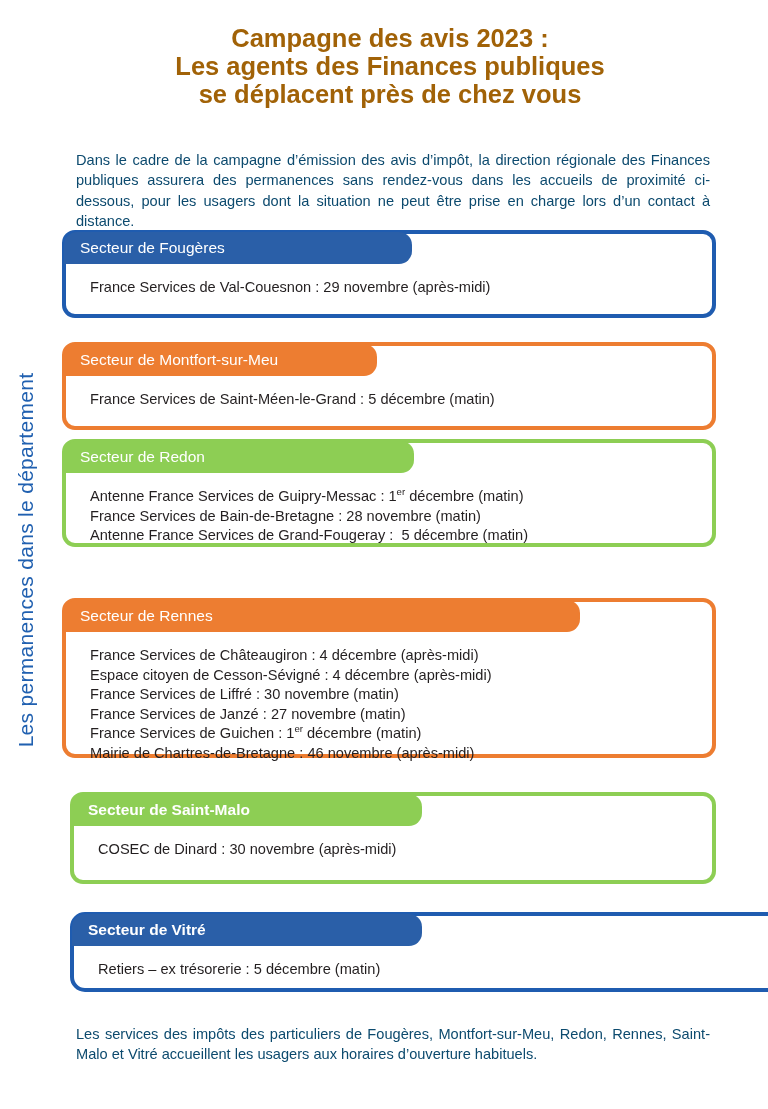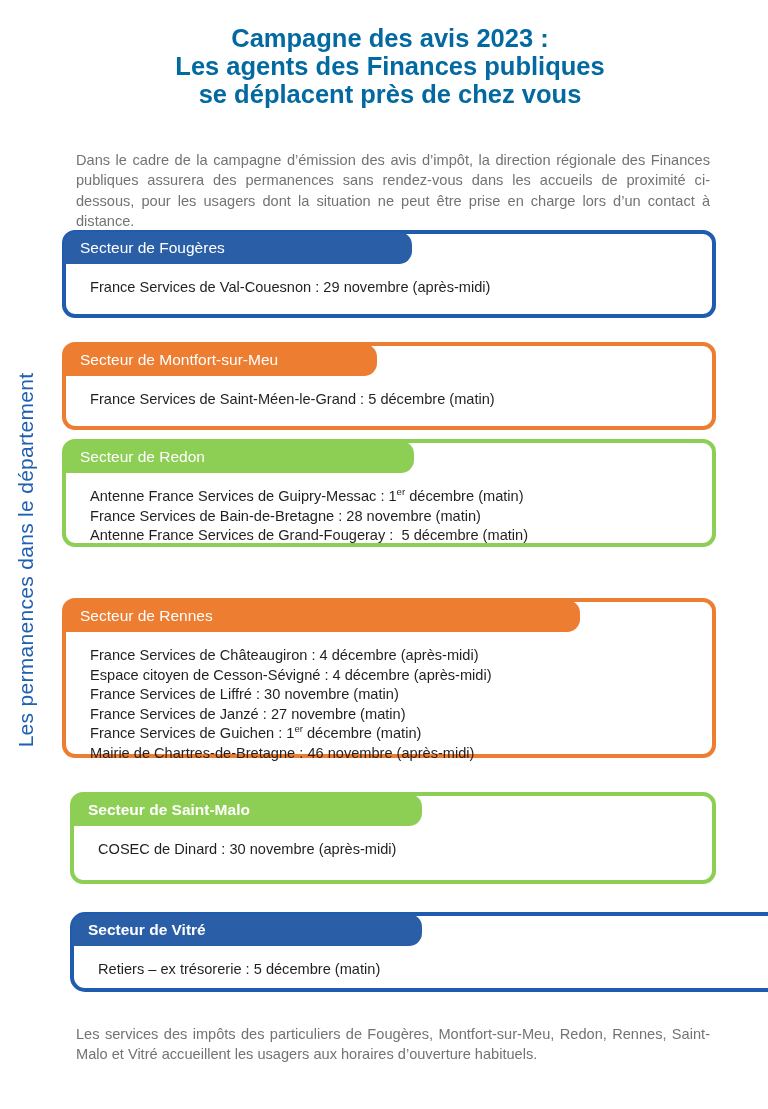--- a/index.html
+++ b/index.html
@@ -34,33 +34,33 @@
     letter-spacing: 0.3px;
   }
 
   
   .title {
     position: absolute;
     left: 90px;
     top: 24px;
     width: 600px;
     text-align: center;
-    color: #0369a1;
+    color: #a16207;
     font-size: 25.5px;
     font-weight: bold;
     line-height: 28px;
   }
   .title .line { display: block; }
 
   
   .para {
     position: absolute;
     left: 76px;
     width: 634px;
-    color: #737373;
+    color: #0c4a6e;
     font-size: 14.6px;
     line-height: 20.5px;
     text-align: justify;
   }
   #intro-paragraph { top: 135px; }
   #footer-paragraph { top: 1009px; }
 
   
   .sector {
     position: absolute;

